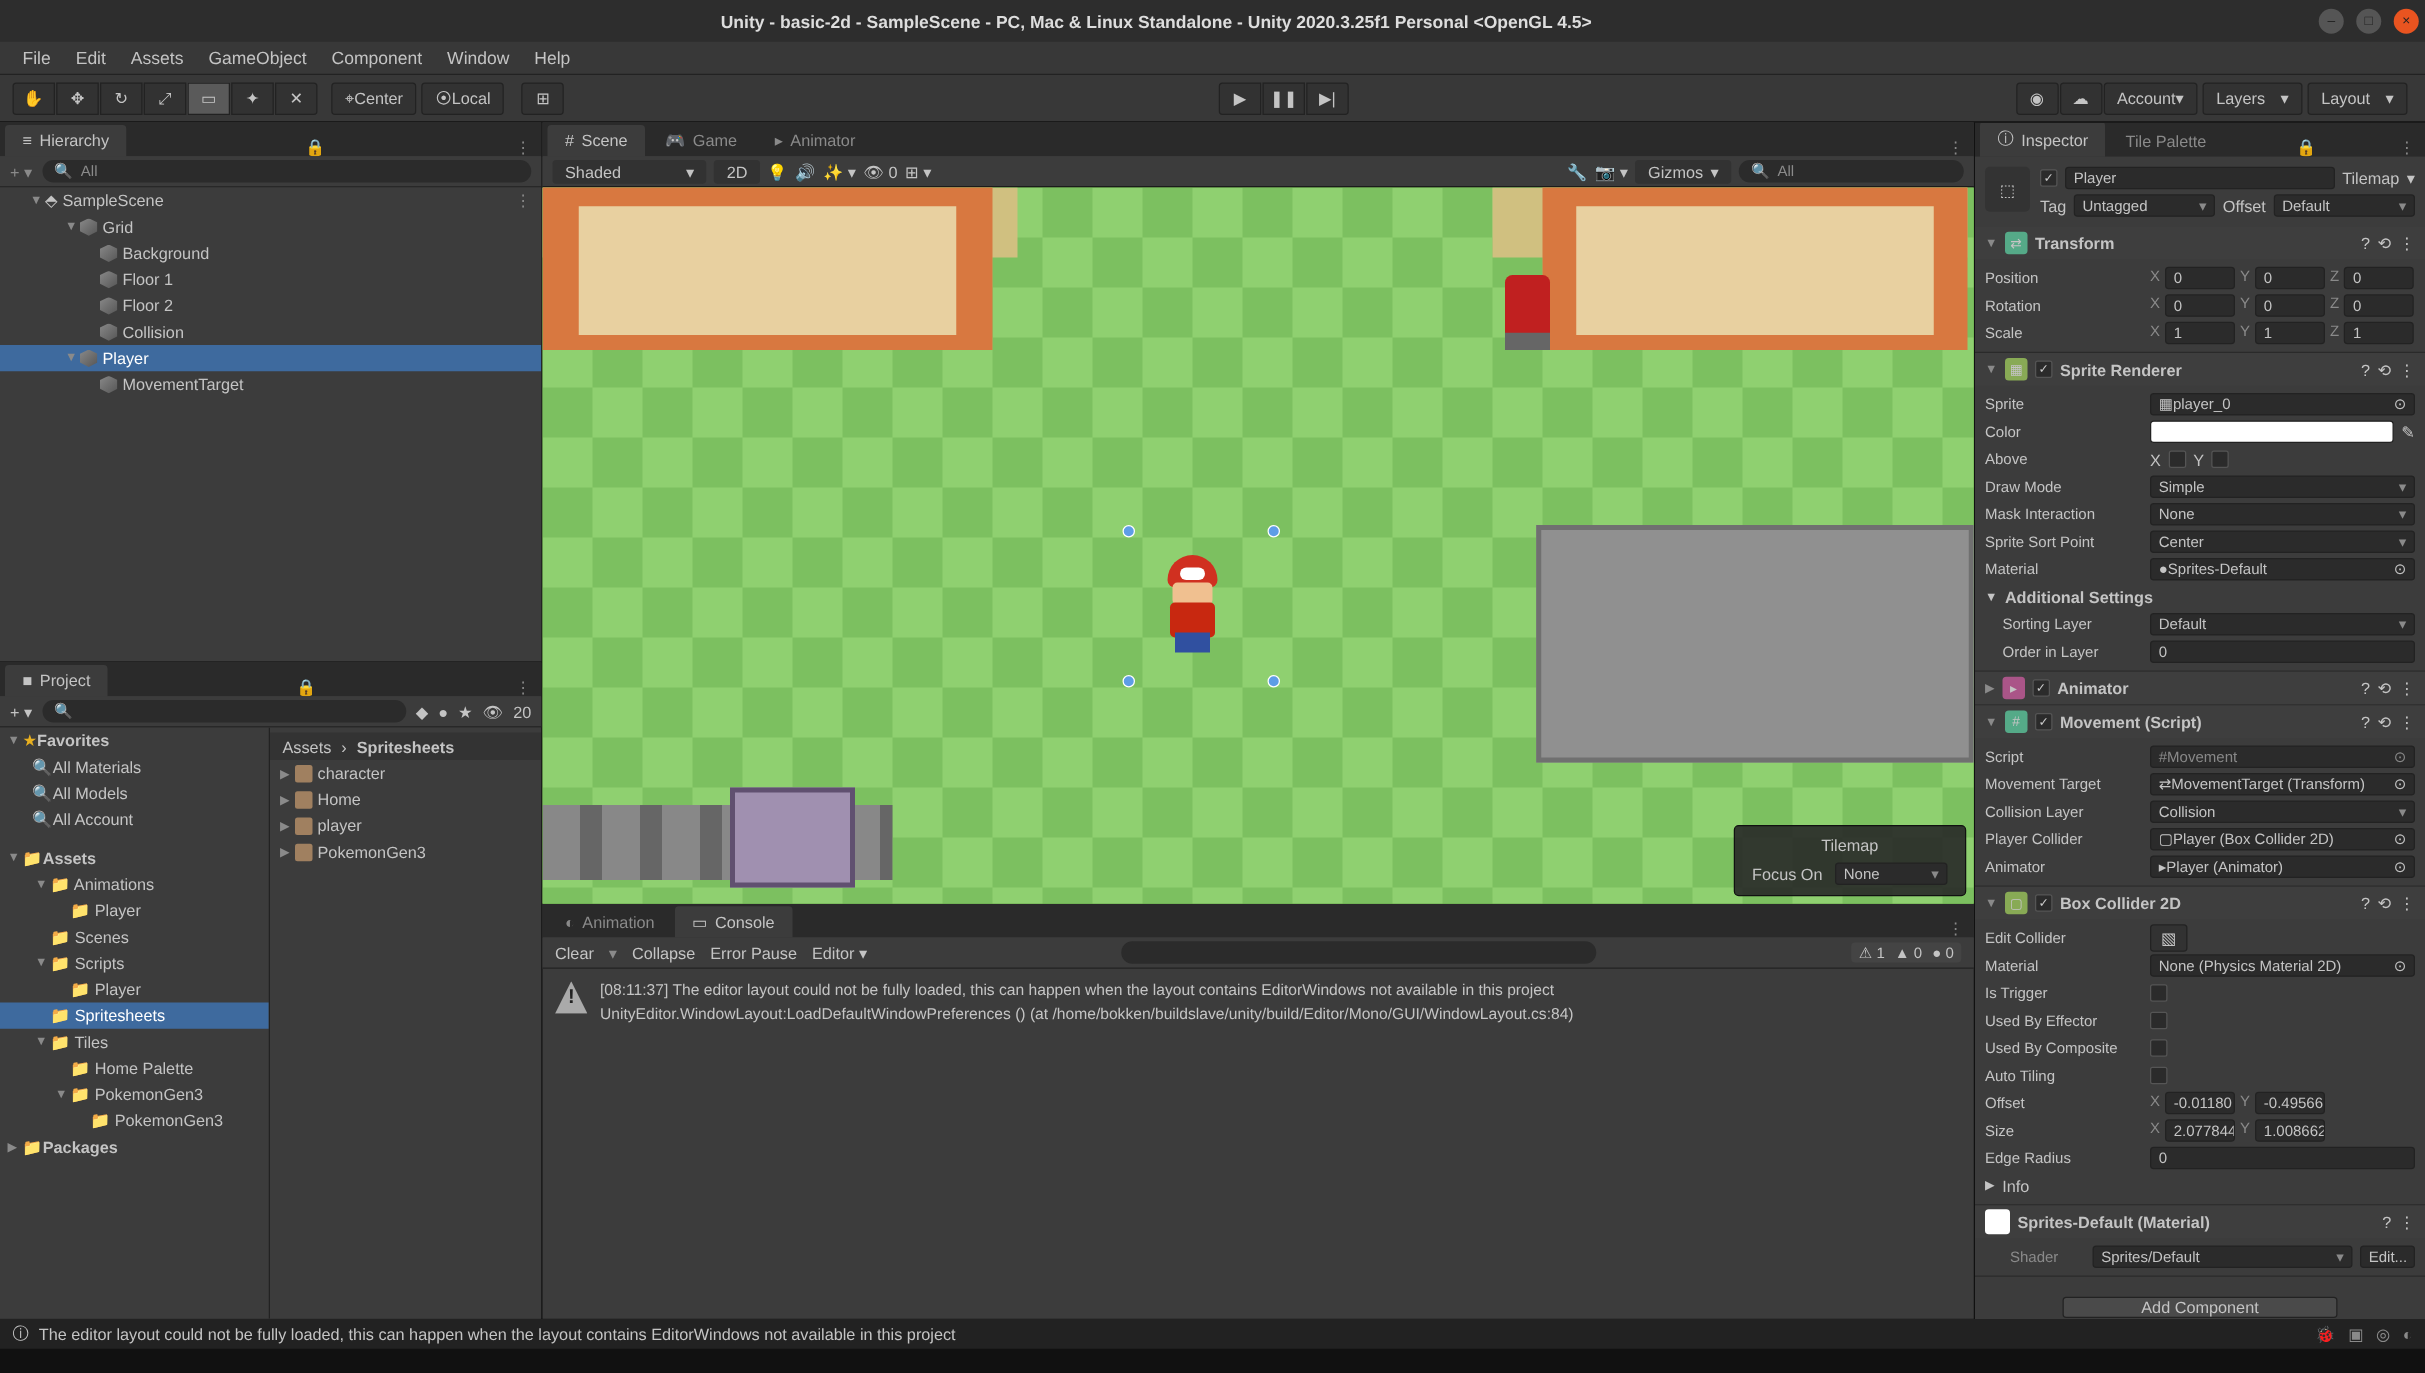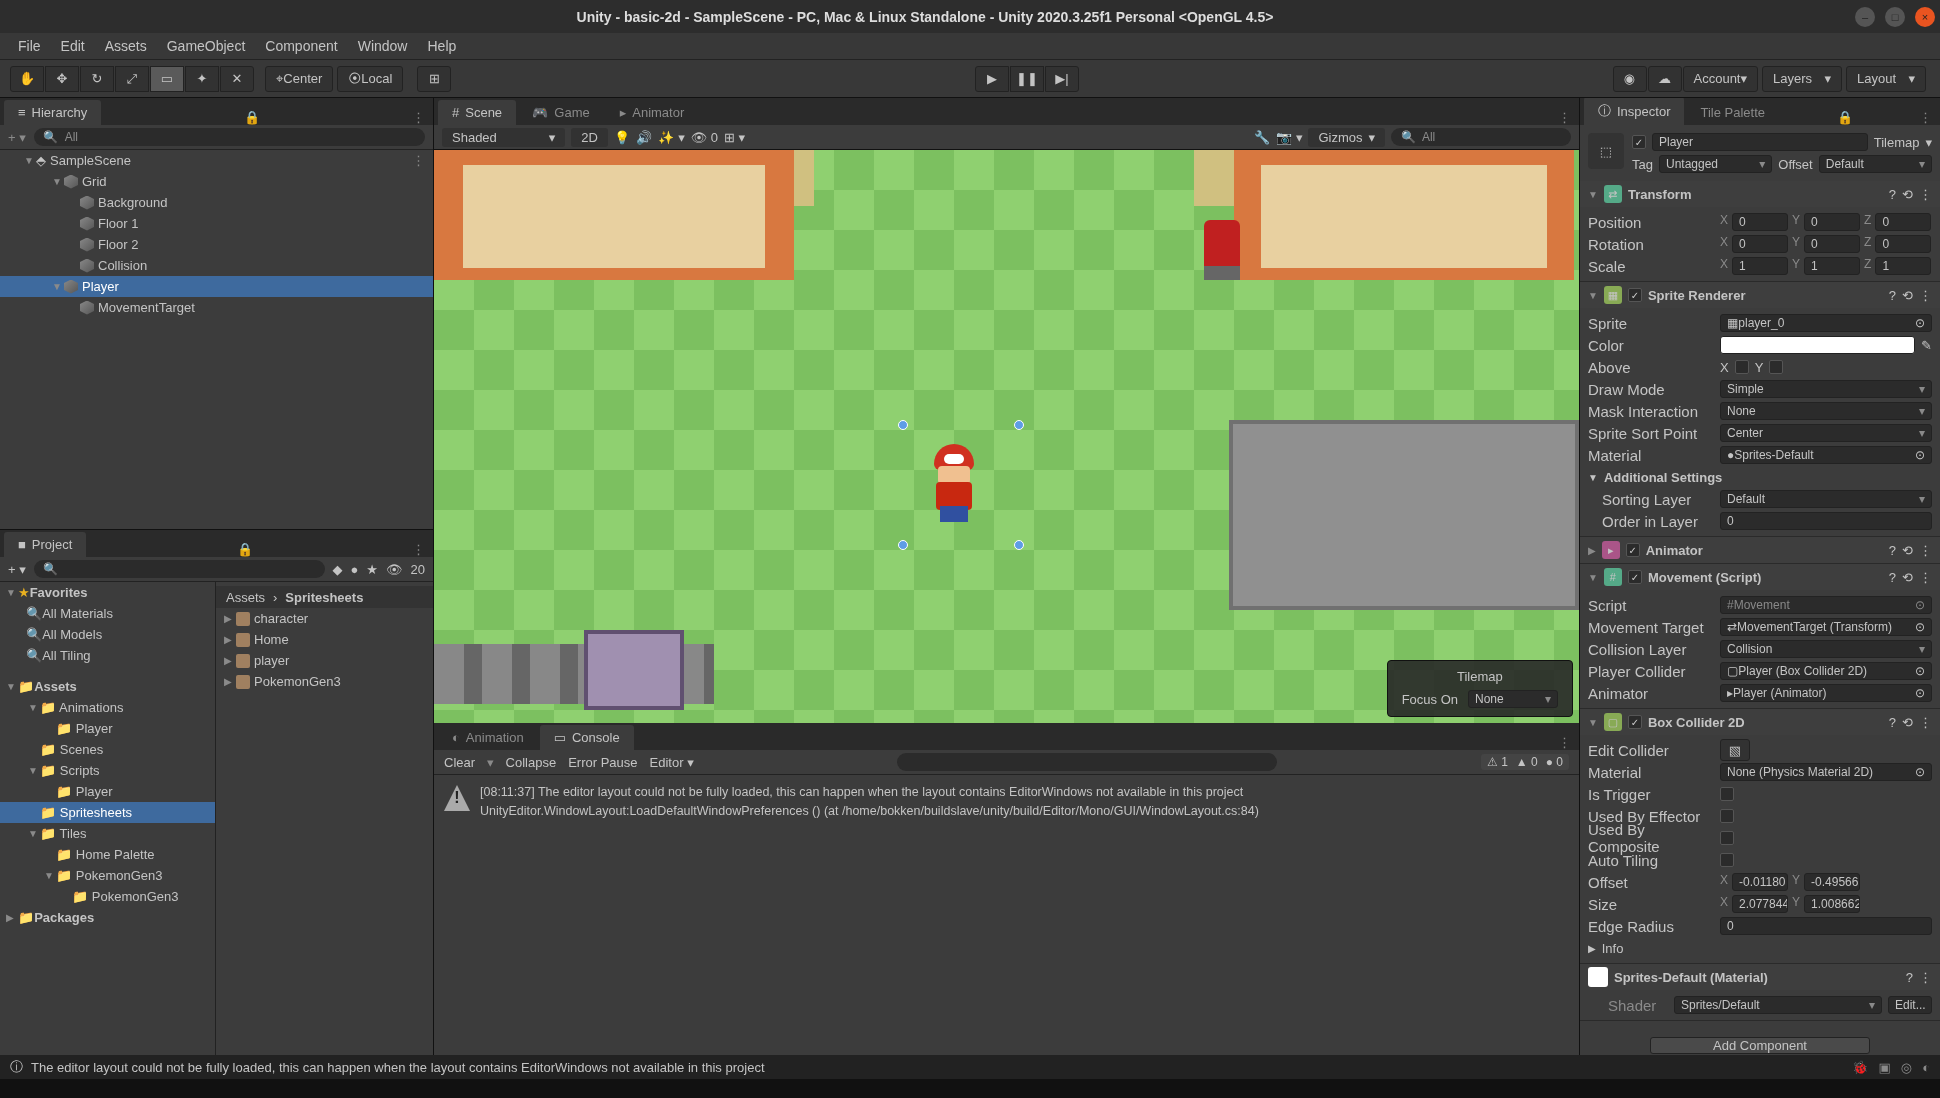--- a/index.html
+++ b/index.html
@@ -76,21 +76,21 @@
 
 
 .inspector{width:360px;background:var(--bg1);display:flex;flex-direction:column;color:var(--text);font-size:13px;overflow:auto}
 .comp{border-bottom:1px solid #2a2a2a}
 .comp-hd{height:26px;display:flex;align-items:center;padding:0 8px;gap:6px;background:#3e3e3e;cursor:pointer}
 .comp-hd .arrow{font-size:10px;color:var(--text-dim)}
 .comp-hd .title{flex:1;font-weight:bold}
 .cicon{width:18px;height:18px;border-radius:3px;display:flex;align-items:center;justify-content:center;font-size:11px}
 .comp-body{padding:4px 8px}
 .prow{display:flex;align-items:center;height:22px;gap:6px}
-.prow .lbl{width:126px;color:var(--text);font-size:15px}
+.prow .lbl{width:126px;color:var(--text);font-size:12px}
 .prow .lbl.sub{padding-left:14px}
 .field{flex:1;background:#2b2b2b;border:1px solid #222;height:18px;border-radius:3px;padding:0 6px;display:flex;align-items:center;font-size:12px;color:var(--text);min-width:0;overflow:hidden;white-space:nowrap}
 .field.dd::after{content:"▾";margin-left:auto;color:var(--text-dim)}
 .xyz{display:flex;gap:4px;flex:1}
 .xyz .ax{color:var(--text-dim);font-size:12px}
 .xyz .field{width:56px;flex:none;text-align:left}
 .chk{width:14px;height:14px;background:#2b2b2b;border:1px solid #555;border-radius:2px;cursor:pointer;display:flex;align-items:center;justify-content:center;font-size:10px;color:#ccc}
 .addcomp{margin:16px auto;width:220px;height:26px;background:#4a4a4a;border:1px solid #222;border-radius:3px;display:flex;align-items:center;justify-content:center;cursor:pointer}
 
 
@@ -202,21 +202,21 @@
       </div>
       <div class="proj-cols">
         <div class="proj-tree">
           <div class="node">
               <span class="foldout">▼</span>
               <span class="star">★</span> 
               <b>Favorites</b>
             </div>
           <div class="node" style="padding-left:26px">🔍 <span>All Materials</span></div>
           <div class="node" style="padding-left:26px">🔍 <span>All Models</span></div>
-          <div class="node" style="padding-left:26px">🔍 <span>All Tiling</span></div>
+          <div class="node" style="padding-left:26px">🔍 <span>All Account</span></div>
           <div style="height:10px"></div>
           <div class="node"><span class="foldout">▼</span>📁 <b>Assets</b></div>
           <div id="proj-tree-nodes">
               <div class="node" style="padding-left: 28px;"><span class="foldout">▼</span>📁 Animations</div>
               <div class="node" style="padding-left: 44px;"><span class="foldout"></span>📁 Player</div>
               <div class="node" style="padding-left: 28px;"><span class="foldout"></span>📁 Scenes</div>
               <div class="node" style="padding-left: 28px;"><span class="foldout">▼</span>📁 Scripts</div>
               <div class="node" style="padding-left: 44px;"><span class="foldout"></span>📁 Player</div>
               <div class="node sel" style="padding-left: 28px;"><span class="foldout"></span>📁 Spritesheets</div>
               <div class="node" style="padding-left: 28px;"><span class="foldout">▼</span>📁 Tiles</div>

